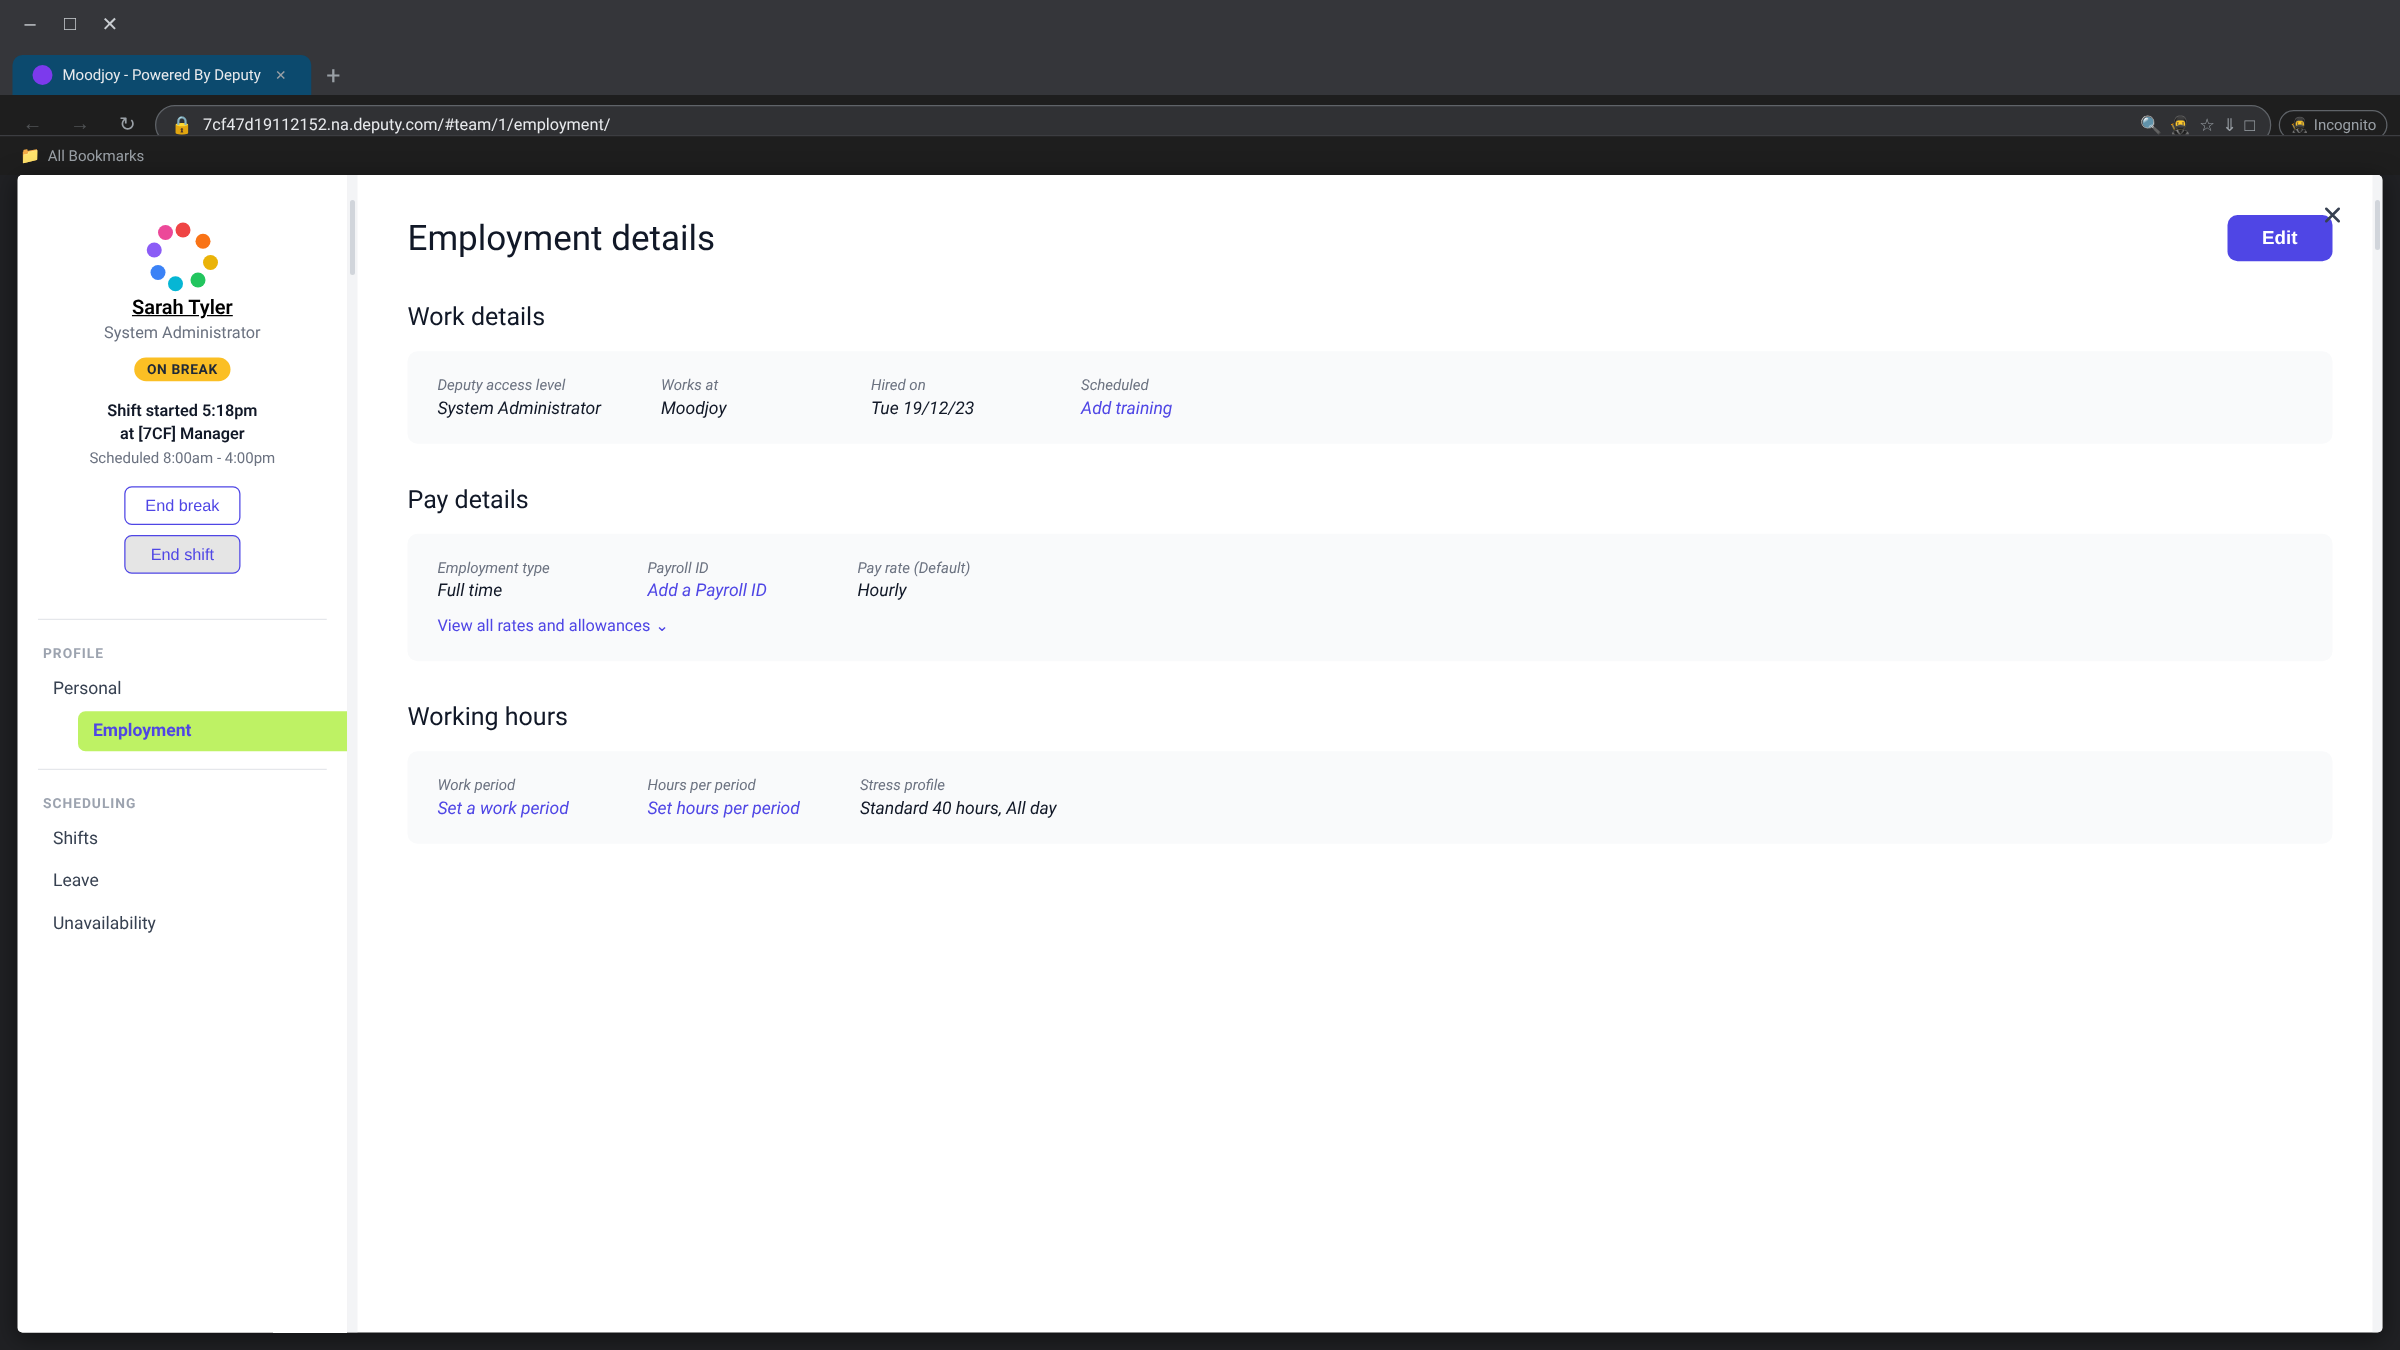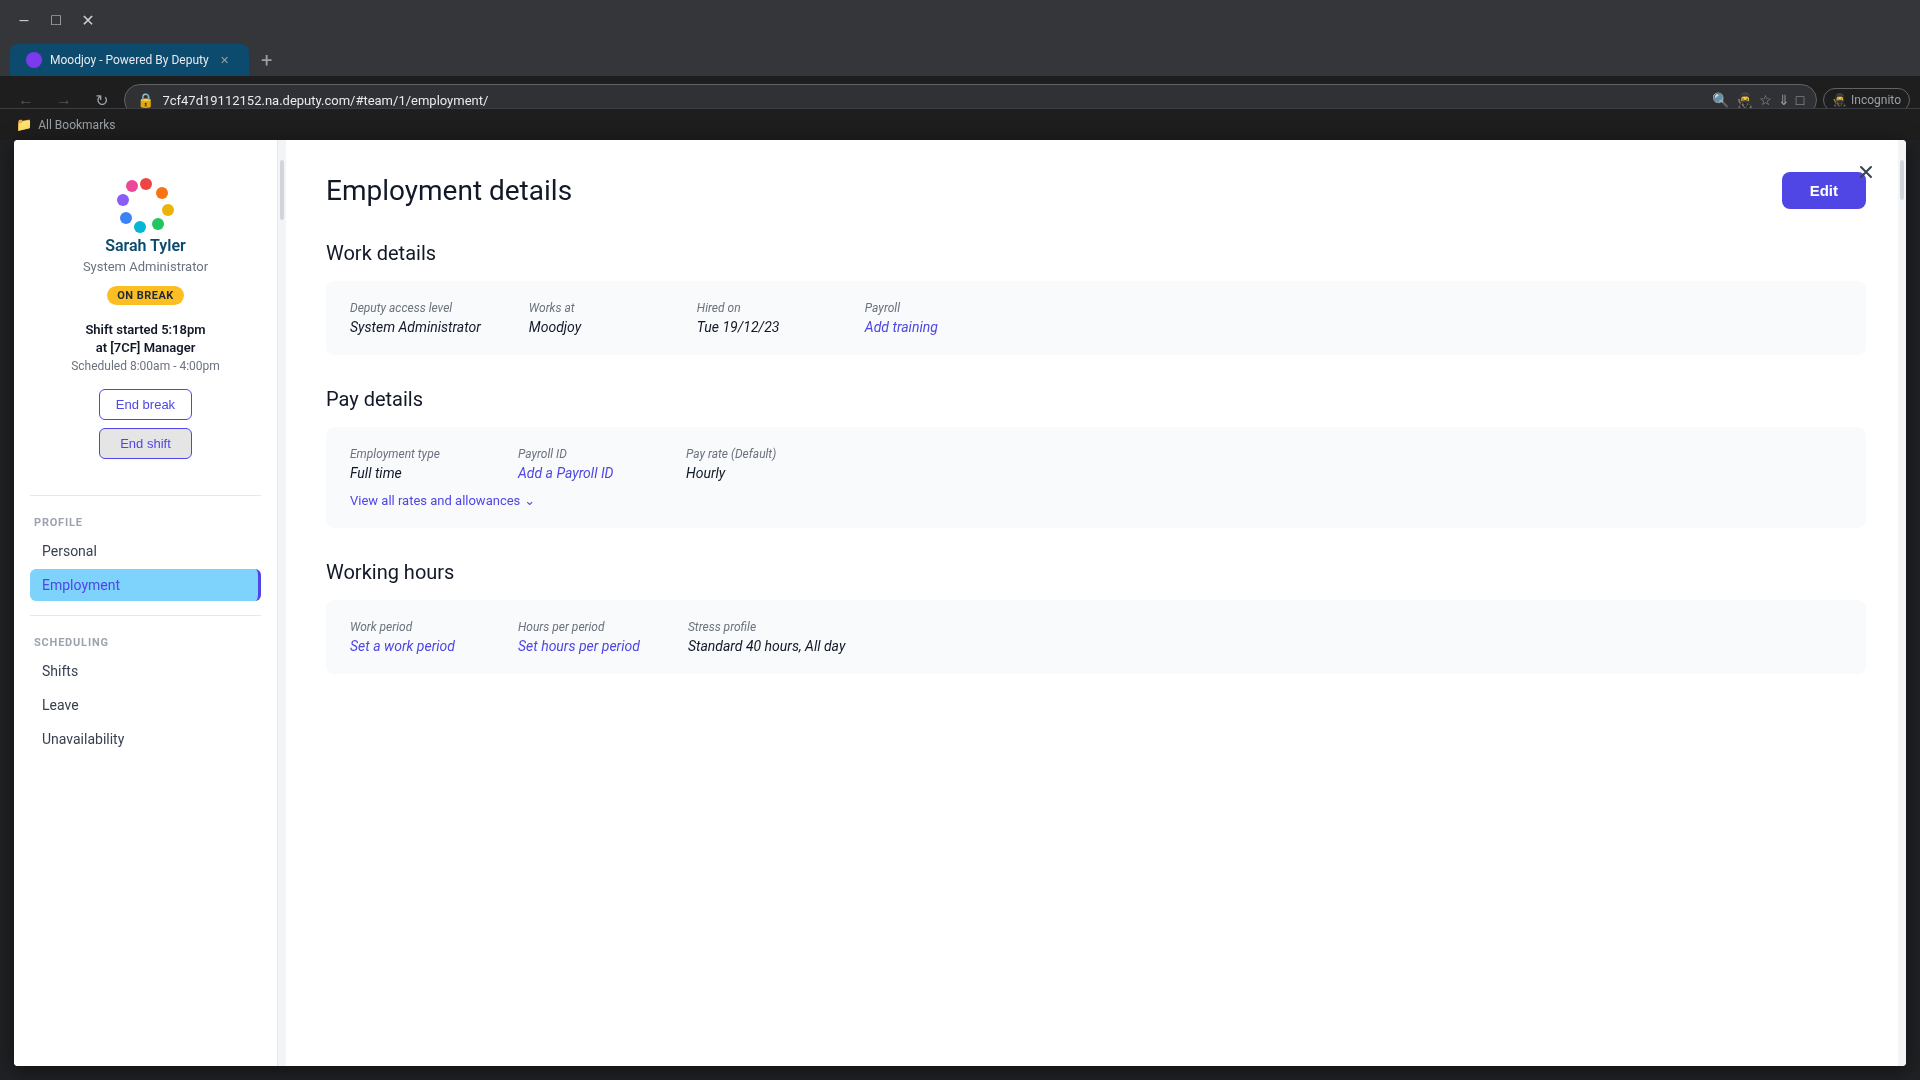--- a/index.html
+++ b/index.html
@@ -196,22 +196,23 @@
       border-right: 1px solid #e5e7eb;
       display: flex;
       flex-direction: column;
       align-items: center;
       padding: 24px 16px;
       overflow-y: auto;
     }
     .sidebar-name {
       font-size: 16px;
       font-weight: 600;
-      color: #0c4a6e;
+      color: #000000;
       margin-bottom: 4px;
+      text-decoration: underline;
     }
     .sidebar-role {
       font-size: 13px;
       color: #6b7280;
       margin-bottom: 12px;
     }
     .on-break-badge {
       background: #fbbf24;
       color: #1f2937;
       font-size: 11px;
@@ -281,24 +282,25 @@
       width: 100%;
       padding: 8px 12px;
       border-radius: 6px;
       font-size: 14px;
       color: #374151;
       cursor: pointer;
       margin-bottom: 2px;
       display: block;
     }
     .sidebar-nav-item.active {
-      background: #7dd3fc;
+      background: #bef264;
       color: #4f46e5;
-      font-weight: 400;
+      font-weight: 700;
       border-right: 3px solid #4f46e5;
+      margin-left: 32px;
     }
     .sidebar-divider {
       width: 100%;
       border: none;
       border-top: 1px solid #e5e7eb;
       margin: 12px 0;
     }
 
     
     .main-content {
@@ -526,21 +528,21 @@
           </div>
           <div class="detail-item">
             <span class="detail-label">Works at</span>
             <span class="detail-value">Moodjoy</span>
           </div>
           <div class="detail-item">
             <span class="detail-label">Hired on</span>
             <span class="detail-value">Tue 19/12/23</span>
           </div>
           <div class="detail-item">
-            <span class="detail-label">Payroll</span>
+            <span class="detail-label">Scheduled</span>
             <a class="detail-link">Add training</a>
           </div>
         </div>
       </div>
     </div>
 
     <div class="section">
       <h2 class="section-title">Pay details</h2>
       <div class="detail-card">
         <div class="detail-row">

